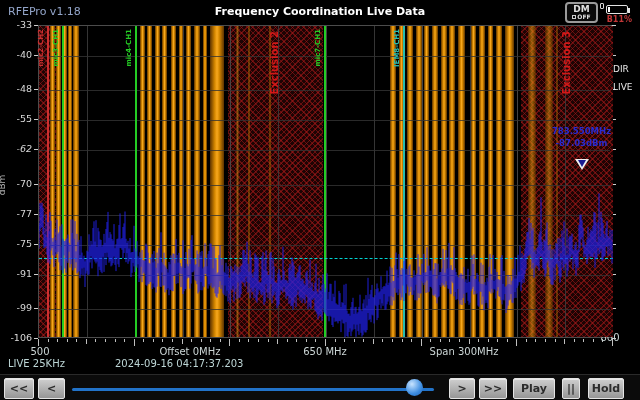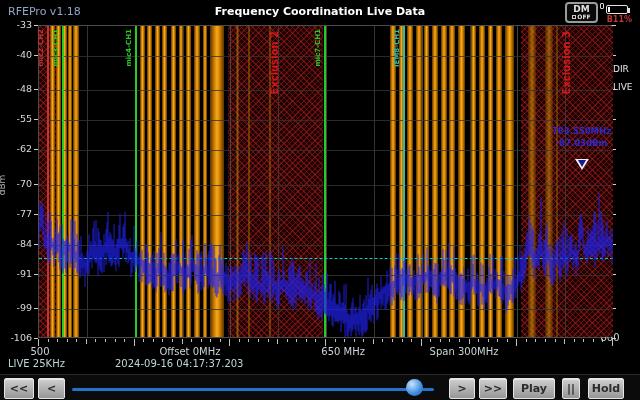--- a/index.html
+++ b/index.html
@@ -92,30 +92,30 @@
       <div class="ytick" style="left: 612px; top: 25px;"></div>
       <div class="ylab" style="left: 4px; top: 49.0137px;">-40</div>
       <div class="ytick" style="left: 34px; top: 55.0137px;"></div>
       <div class="ytick" style="left: 612px; top: 55.0137px;"></div>
       <div class="ylab" style="left: 4px; top: 83.3151px;">-48</div>
       <div class="ytick" style="left: 34px; top: 89.3151px;"></div>
       <div class="ytick" style="left: 612px; top: 89.3151px;"></div>
       <div class="ylab" style="left: 4px; top: 113.329px;">-55</div>
       <div class="ytick" style="left: 34px; top: 119.329px;"></div>
       <div class="ytick" style="left: 612px; top: 119.329px;"></div>
-      <div class="ylab" style="left: 4px; top: 143.342px;">-62</div>
+      <div class="ylab" style="left: 4px; top: 143.342px; font-style: italic;">-62</div>
       <div class="ytick" style="left: 34px; top: 149.342px;"></div>
       <div class="ytick" style="left: 612px; top: 149.342px;"></div>
       <div class="ylab" style="left: 4px; top: 177.644px;">-70</div>
       <div class="ytick" style="left: 34px; top: 183.644px;"></div>
       <div class="ytick" style="left: 612px; top: 183.644px;"></div>
       <div class="ylab" style="left: 4px; top: 207.658px;">-77</div>
       <div class="ytick" style="left: 34px; top: 213.658px;"></div>
       <div class="ytick" style="left: 612px; top: 213.658px;"></div>
-      <div class="ylab" style="left: 4px; top: 237.671px;">-84</div>
+      <div class="ylab" style="left: 4px; top: 237.671px;">-75</div>
       <div class="ytick" style="left: 34px; top: 243.671px;"></div>
       <div class="ytick" style="left: 612px; top: 243.671px;"></div>
       <div class="ylab" style="left: 4px; top: 267.685px;">-91</div>
       <div class="ytick" style="left: 34px; top: 273.685px;"></div>
       <div class="ytick" style="left: 612px; top: 273.685px;"></div>
       <div class="ylab" style="left: 4px; top: 301.986px;">-99</div>
       <div class="ytick" style="left: 34px; top: 307.986px;"></div>
       <div class="ytick" style="left: 612px; top: 307.986px;"></div>
       <div class="ylab" style="left: 4px; top: 332px;">-106</div>
       <div class="ytick" style="left: 34px; top: 338px;"></div>
@@ -268,21 +268,21 @@
       <div class="xtick" style="left: 564.167px; top: 339px; height: 5px;"></div>
       <div class="xtick" style="left: 573.733px; top: 339px; height: 3px;"></div>
       <div class="xtick" style="left: 583.3px; top: 339px; height: 3px;"></div>
       <div class="xtick" style="left: 592.867px; top: 339px; height: 3px;"></div>
       <div class="xtick" style="left: 602.433px; top: 339px; height: 3px;"></div>
       <div class="xtick" style="left: 612px; top: 339px; height: 7px;"></div>
     </div>
 
   <div class="st" style="left:20px;top:346px;width:40px;text-align:center">500</div>
   <div class="st" style="left:120px;top:346px;width:140px;text-align:center">Offset 0MHz</div>
-  <div class="st" style="left:285px;top:346px;width:80px;text-align:right">650 MHz</div>
+  <div class="st" style="left:285px;top:346px;width:80px;text-align:center">650 MHz</div>
   <div class="st" style="left:408px;top:346px;width:112px;text-align:center">Span 300MHz</div>
   <div class="st" style="left:590px;top:332px;width:40px;text-align:center">800</div>
 
   <div class="st st2" style="left:8px;top:358px">LIVE 25KHz</div>
   <div class="st st2" style="left:115px;top:358px;width:150px;text-align:left">2024-09-16 04:17:37.203</div>
 
   <div class="ctrlbar">
     <div class="btn" style="left:4px;width:30px">&lt;&lt;</div>
     <div class="btn" style="left:38px;width:27px">&lt;</div>
     <div class="track"></div>

